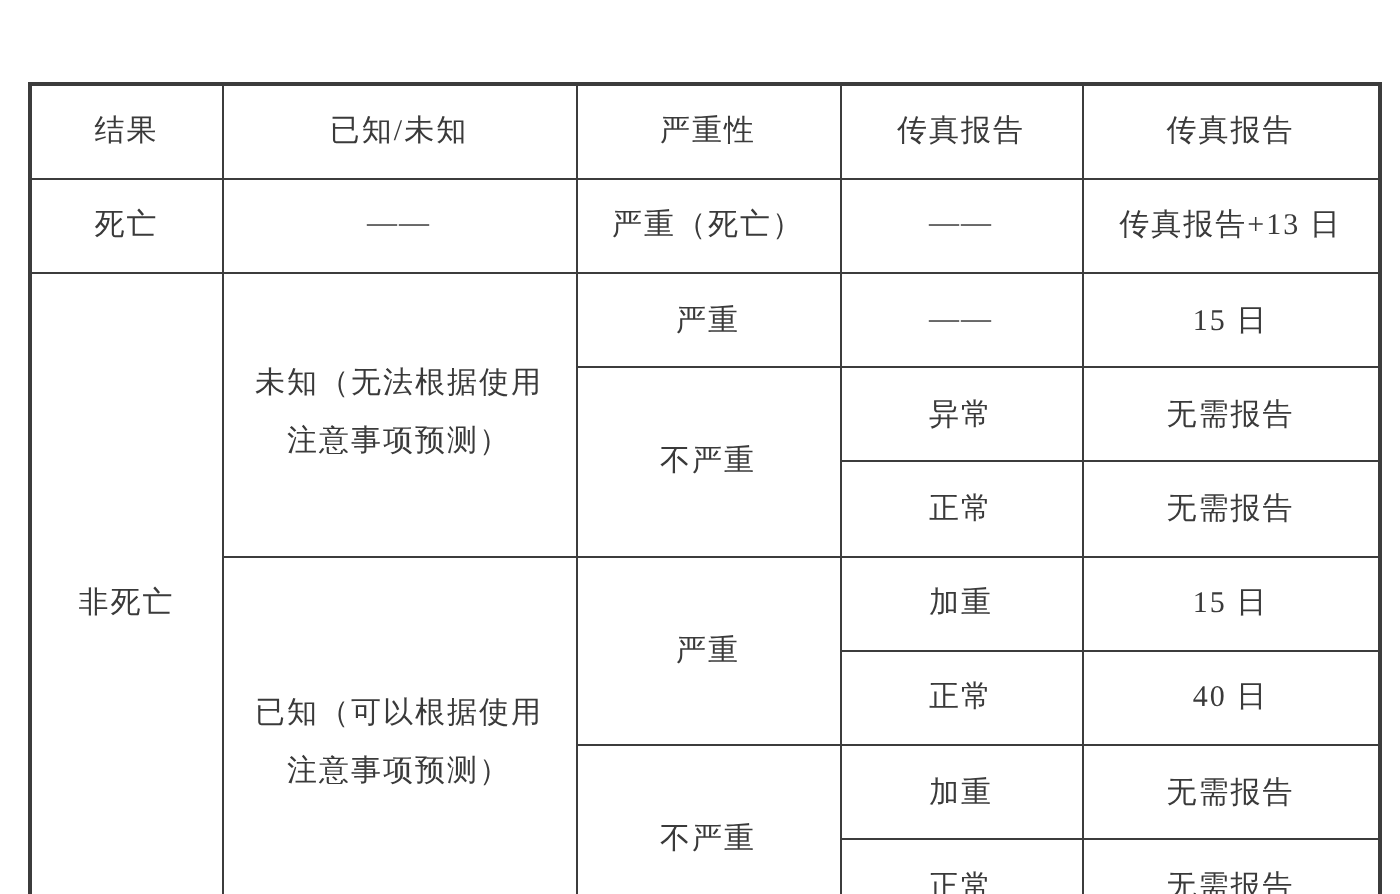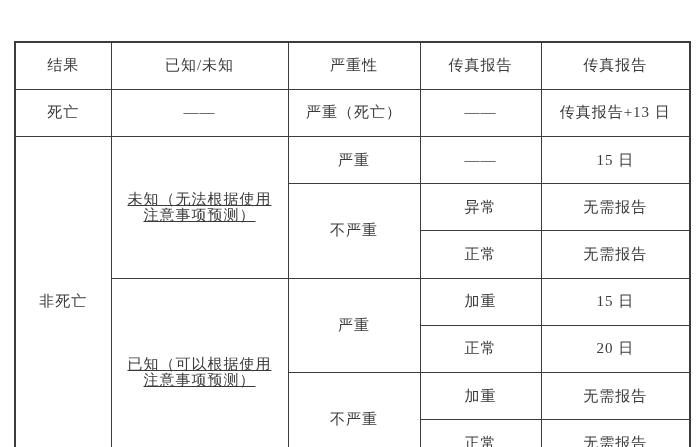--- a/index.html
+++ b/index.html
@@ -30,22 +30,21 @@
     vertical-align: middle;
     font-size: 15px;
     font-weight: normal;
     letter-spacing: 1px;
     padding: 0 4px;
     overflow: hidden;
   }
   .doc-table tr { height: 47px; }
   .multiline {
     white-space: pre-line;
-    line-height: 16px;
-    text-decoration: underline;
+    line-height: 29px;
   }
 </style>
 </head>
 <body>
 
 <table class="doc-table">
   <colgroup>
     <col style="width:96px">
     <col style="width:177px">
     <col style="width:132px">
@@ -93,21 +92,21 @@
   <tr>
     <td rowspan="4" class="multiline">已知（可以根据使用
 注意事项预测）</td>
     <td rowspan="2">严重</td>
     <td>加重</td>
     <td>15 日</td>
   </tr>
 
   <tr>
     <td>正常</td>
-    <td>20 日</td>
+    <td>40 日</td>
   </tr>
 
   <tr>
     <td rowspan="2">不严重</td>
     <td>加重</td>
     <td>无需报告</td>
   </tr>
 
   <tr>
     <td>正常</td>

